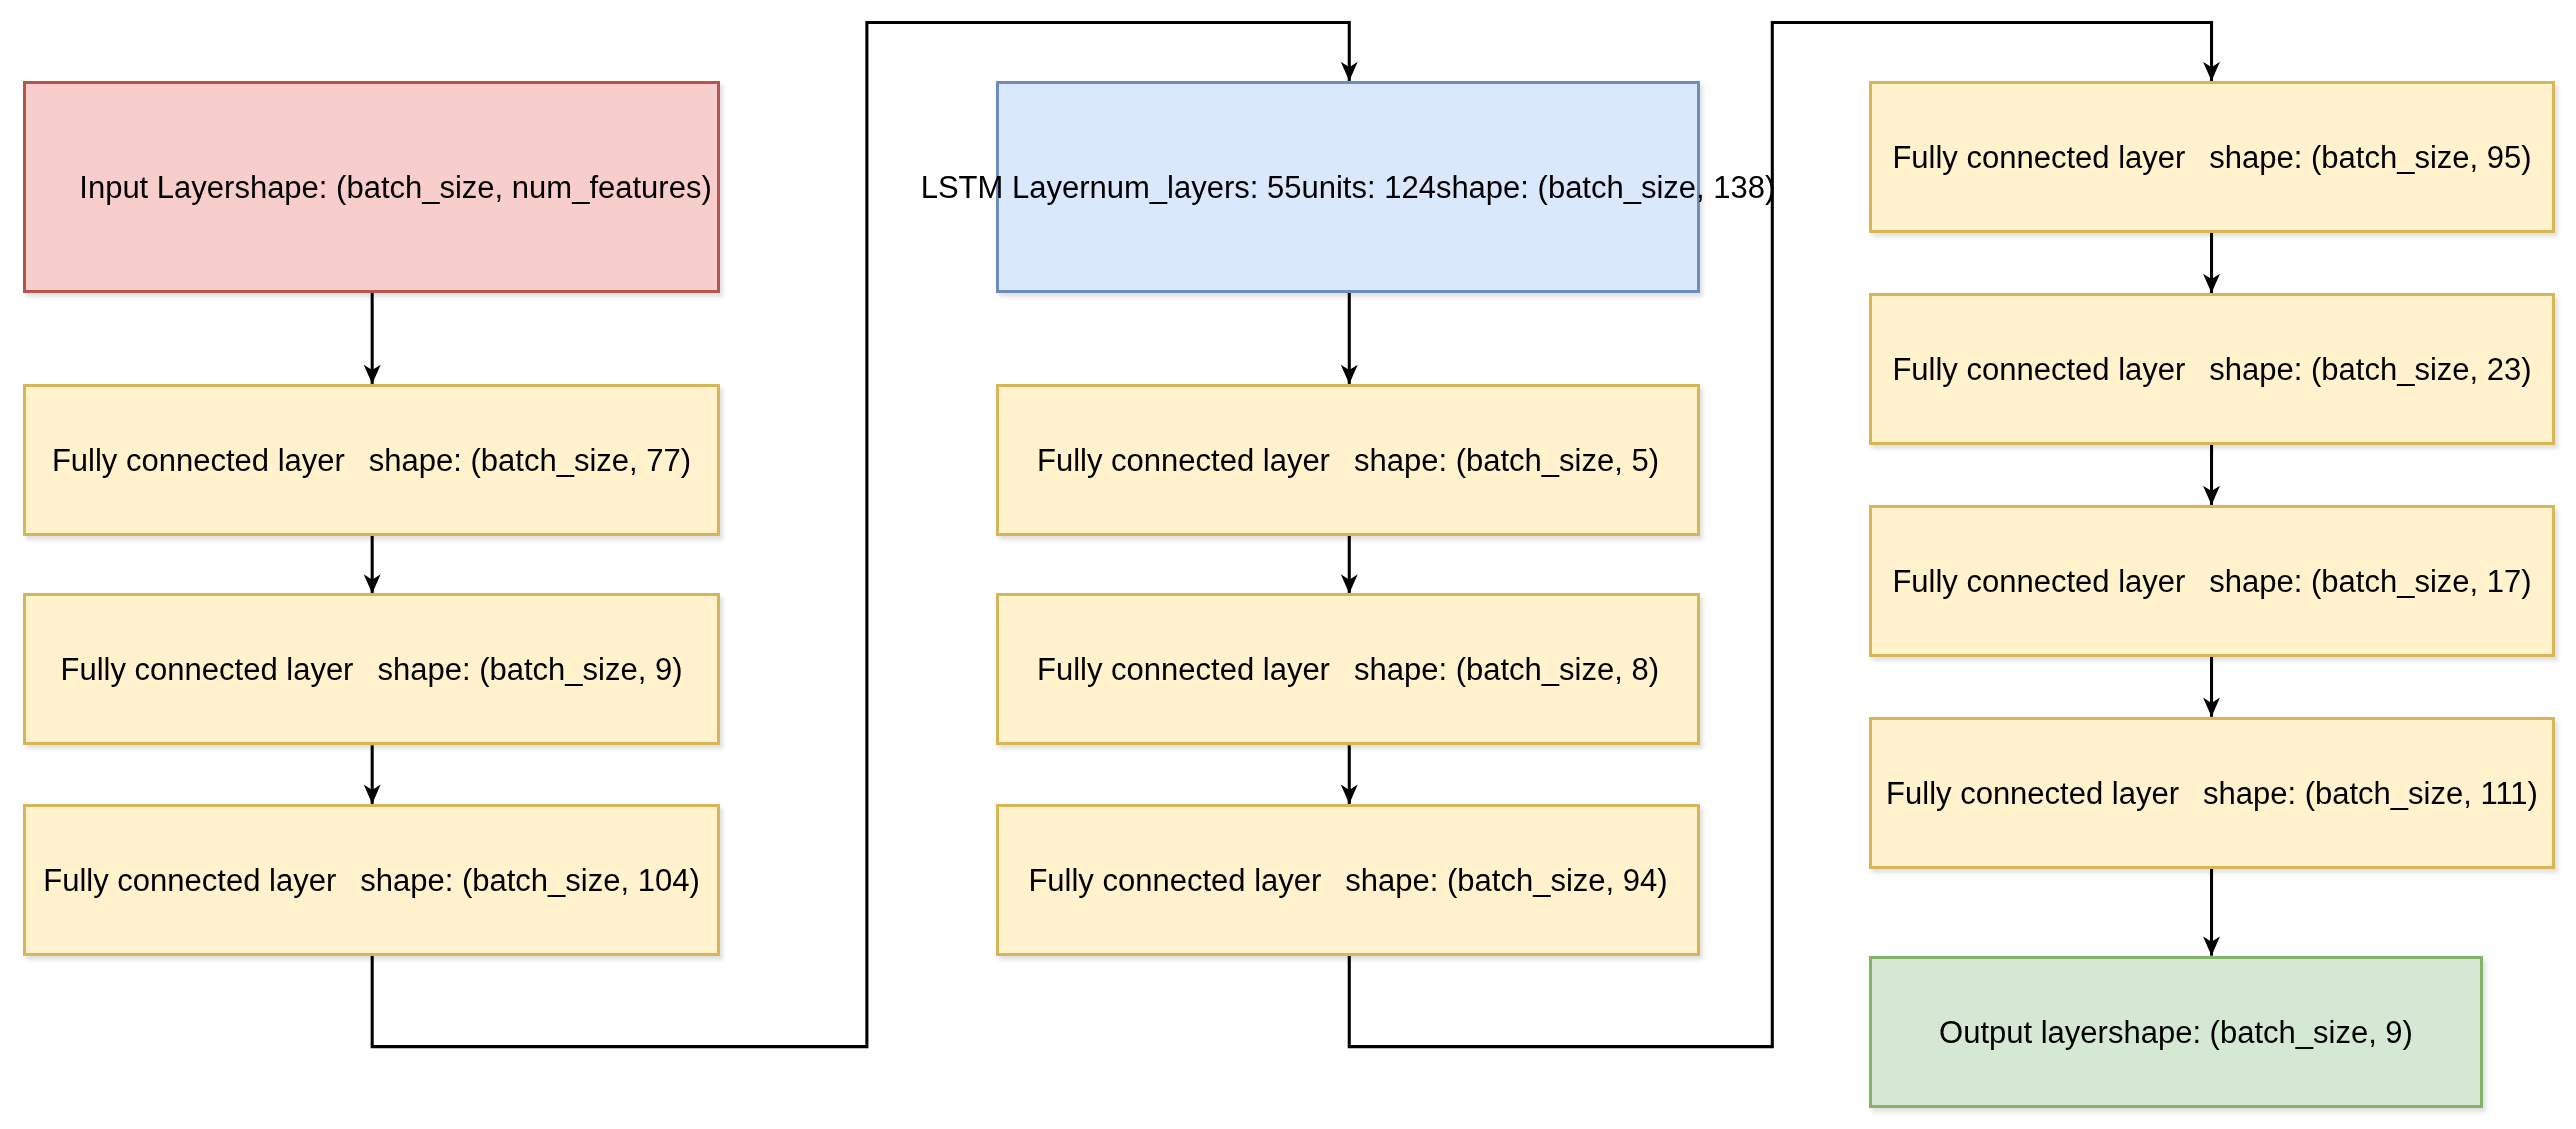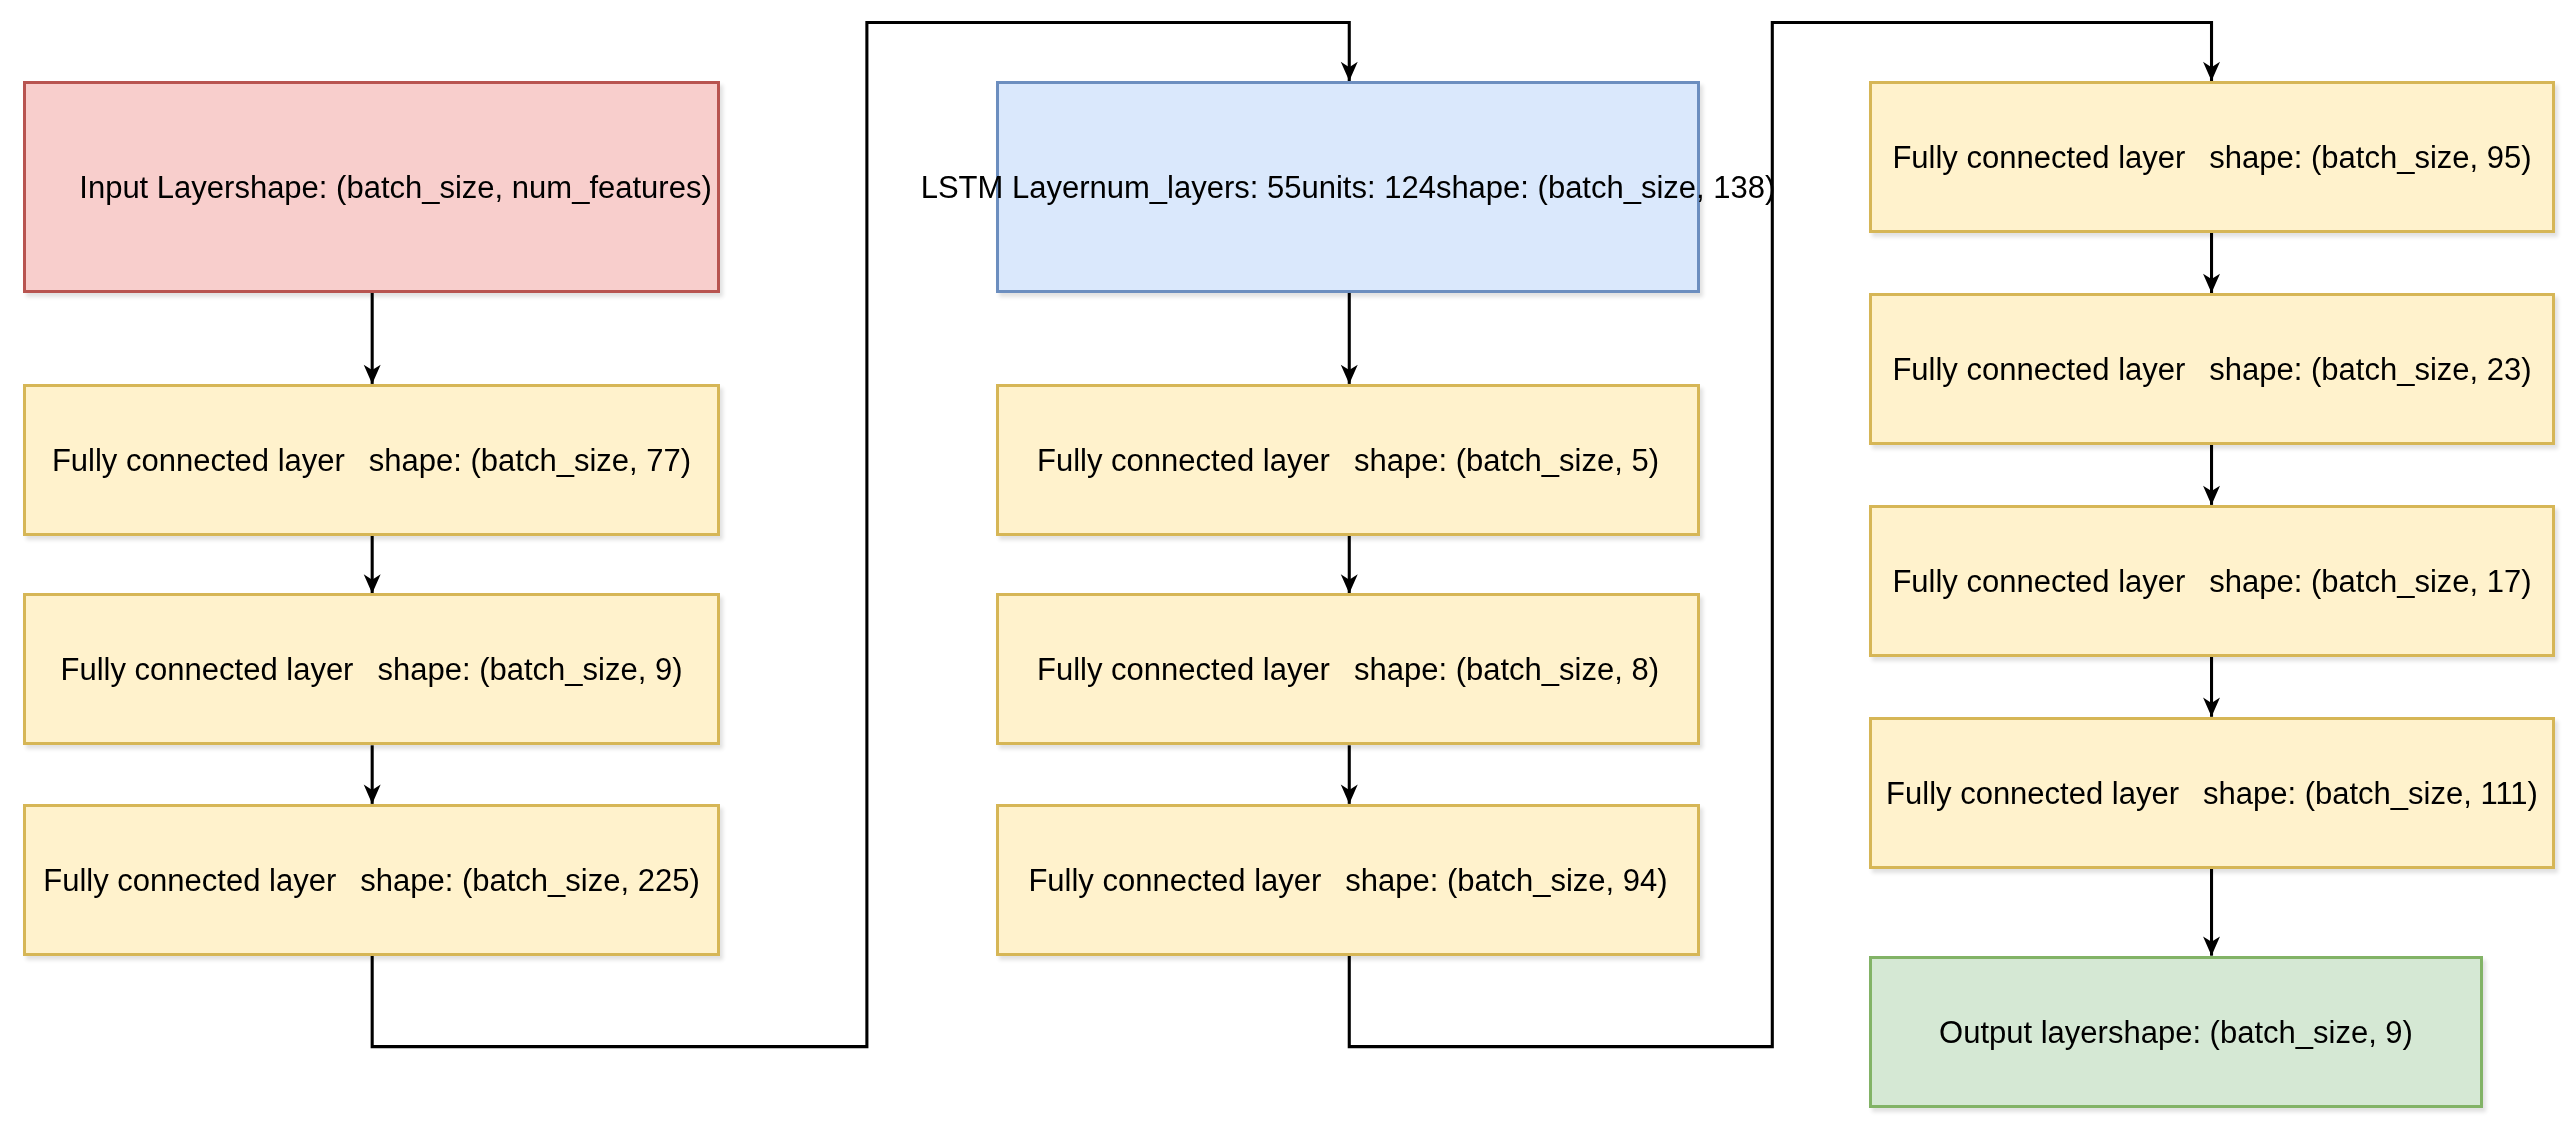--- a/index.html
+++ b/index.html
@@ -86,21 +86,21 @@
     <div class="line">shape: (batch_size, 77)</div>
   </div>
 
   <div class="box yellow" style="left:23px; top:593px; width:697px; height:152px;">
     <div class="line">Fully connected layer</div>
     <div class="line">shape: (batch_size, 9)</div>
   </div>
 
   <div class="box yellow" style="left:23px; top:804px; width:697px; height:152px;">
     <div class="line">Fully connected layer</div>
-    <div class="line">shape: (batch_size, 225)</div>
+    <div class="line">shape: (batch_size, 104)</div>
   </div>
 
   <div class="box blue" style="left:996px; top:81px; width:704px; height:212px;">
     <div class="line">LSTM Layer</div>
     <div class="line">num_layers: 55</div>
     <div class="line">units: 124</div>
     <div class="line">shape: (batch_size, 138)</div>
   </div>
 
   <div class="box yellow" style="left:996px; top:384px; width:704px; height:152px;">

